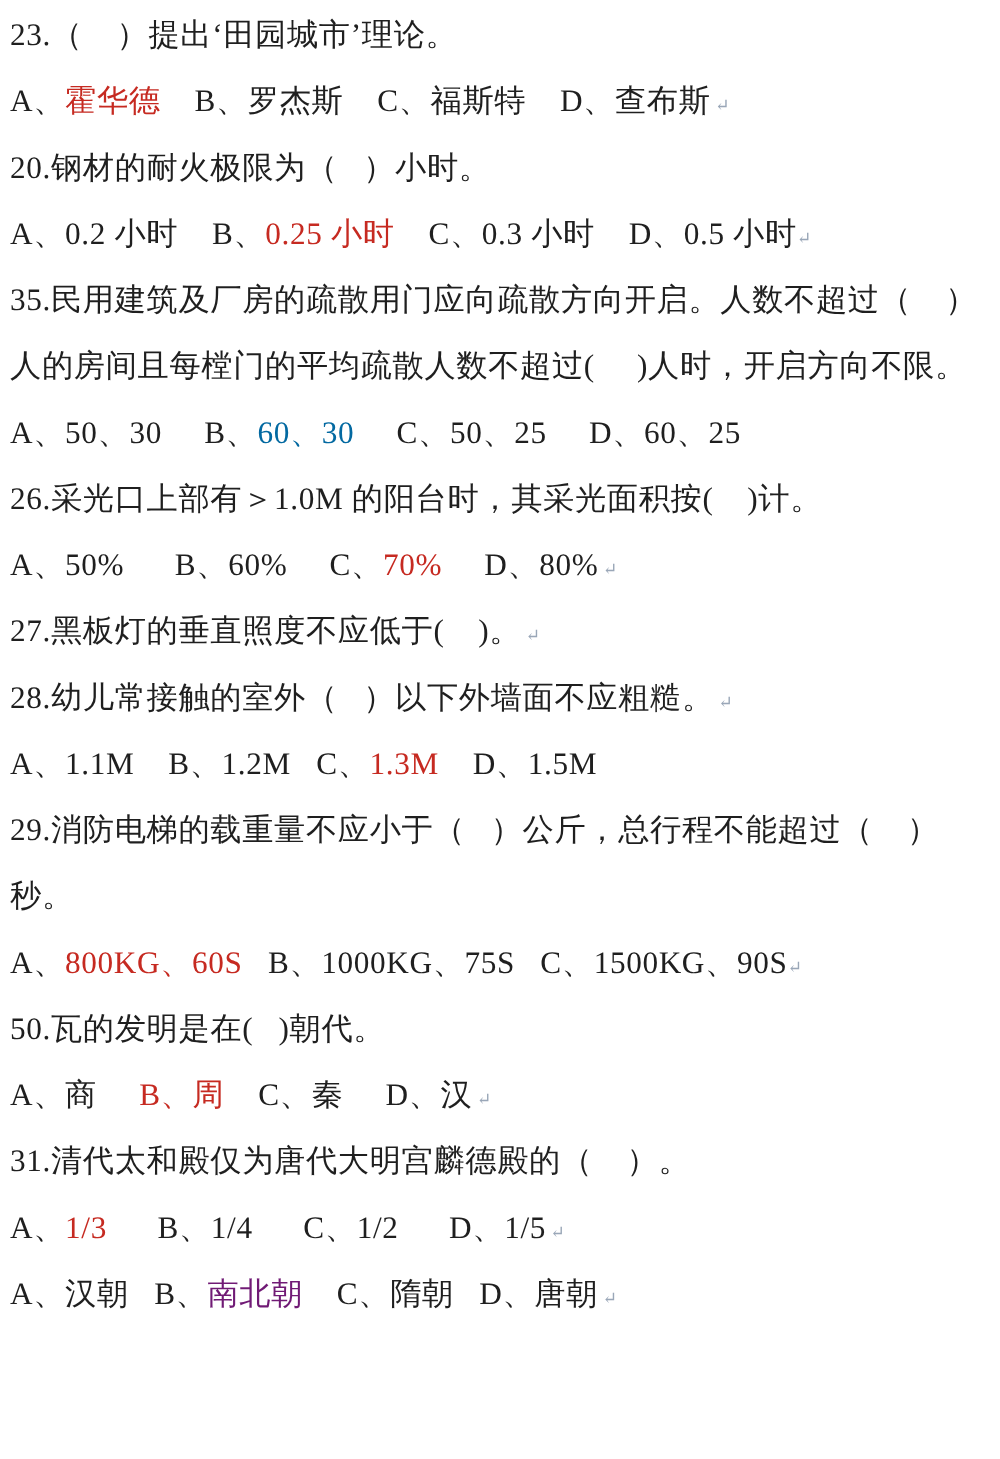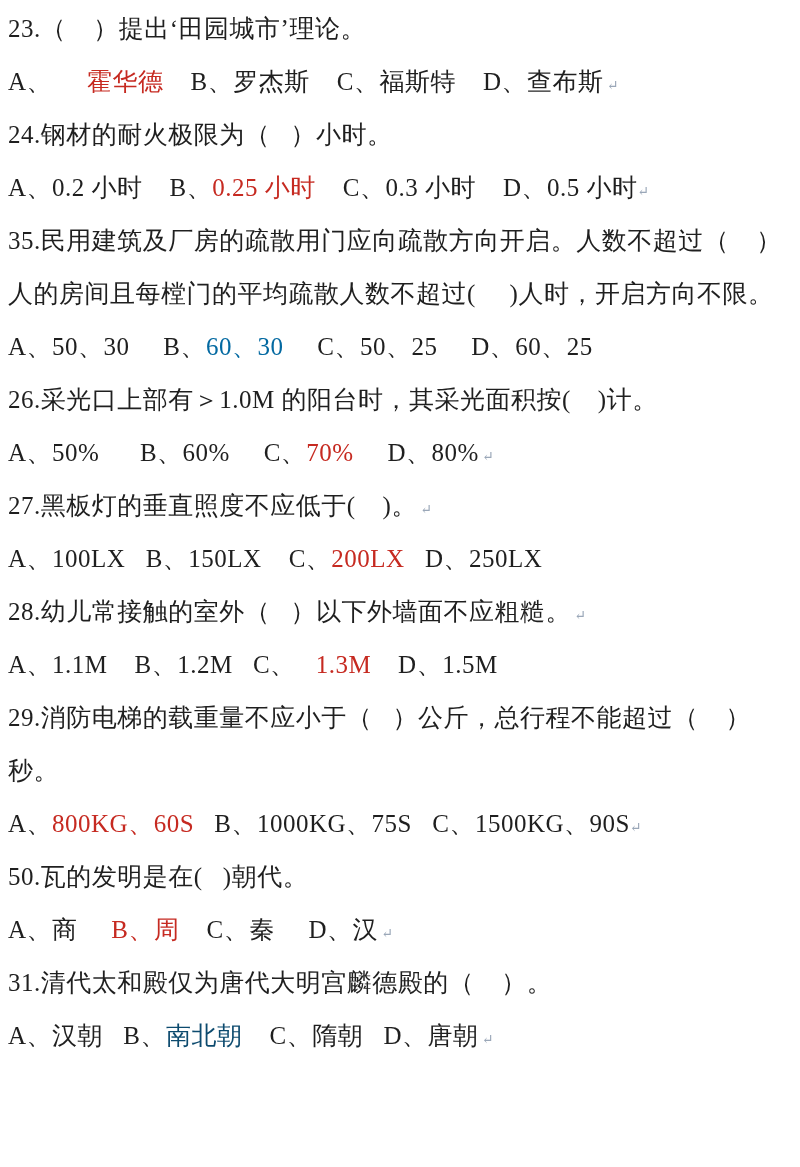--- a/index.html
+++ b/index.html
@@ -32,32 +32,32 @@
     font-size: 14px;
     vertical-align: baseline;
     letter-spacing: 0;
   }
 </style>
 </head>
 <body>
 
 <div class="page" style="background: rgb(255, 255, 255); color: rgb(31, 31, 31);">
     <div class="line"><span class="ink">23.（    ）提出‘田园城市’理论。</span></div>
-    <div class="line"><span class="ink">A、</span><span class="red" style="color: rgb(198, 42, 33); margin-left: 35px;">霍华德</span><span class="ink">    B、罗杰斯    C、福斯特    D、查布斯</span><span class="pmark"> ↵</span></div>
-    <div class="line"><span class="ink">24.钢材的耐火极限为（   ）小时。</span></div>
+    <div class="line"><span class="ink">A、</span><span class="red" style="color: rgb(198, 42, 33);">霍华德</span><span class="ink">    B、罗杰斯    C、福斯特    D、查布斯</span><span class="pmark"> ↵</span></div>
+    <div class="line"><span class="ink">20.钢材的耐火极限为（   ）小时。</span></div>
     <div class="line"><span class="ink">A、0.2 小时    B、</span><span class="red" style="color: rgb(198, 42, 33);">0.25 小时</span><span class="ink">    C、0.3 小时    D、0.5 小时</span><span class="pmark">↵</span></div>
     <div class="line"><span class="ink">35.民用建筑及厂房的疏散用门应向疏散方向开启。人数不超过（    ）</span></div>
     <div class="line"><span class="ink">人的房间且每樘门的平均疏散人数不超过(     )人时，开启方向不限。</span></div>
     <div class="line"><span class="ink">A、50、30     B、</span><span class="red" style="color: #0369a1;">60、30</span><span class="ink">     C、50、25     D、60、25</span></div>
     <div class="line"><span class="ink">26.采光口上部有＞1.0M 的阳台时，其采光面积按(    )计。</span></div>
     <div class="line"><span class="ink">A、50%      B、60%     C、</span><span class="red" style="color: rgb(198, 42, 33); margin-top: 37px;">70%</span><span class="ink">     D、80%</span><span class="pmark"> ↵</span></div>
     <div class="line"><span class="ink">27.黑板灯的垂直照度不应低于(    )。</span><span class="pmark"> ↵</span></div>
-    <div class="line"><span class="ink">A、100LX   B、150LX    C、</span><span class="red" style="color: rgb(198, 42, 33);">200LX</span><span class="ink">   D、250LX</span></div>
     <div class="line"><span class="ink">28.幼儿常接触的室外（   ）以下外墙面不应粗糙。</span><span class="pmark"> ↵</span></div>
-    <div class="line"><span class="ink">A、1.1M    B、1.2M   C、</span><span class="red" style="color: rgb(198, 42, 33); margin-left: 20px;">1.3M</span><span class="ink">    D、1.5M</span></div>
+    <div class="line"><span class="ink">A、1.1M    B、1.2M   C、</span><span class="red" style="color: rgb(198, 42, 33);">1.3M</span><span class="ink">    D、1.5M</span></div>
     <div class="line"><span class="ink">29.消防电梯的载重量不应小于（   ）公斤，总行程不能超过（    ）</span></div>
     <div class="line"><span class="ink">秒。</span></div>
     <div class="line"><span class="ink">A、</span><span class="red" style="color: rgb(198, 42, 33);">800KG、60S</span><span class="ink">   B、1000KG、75S   C、1500KG、90S</span><span class="pmark">↵</span></div>
     <div class="line"><span class="ink">50.瓦的发明是在(   )朝代。</span></div>
     <div class="line"><span class="ink">A、商     </span><span class="red" style="color: rgb(198, 42, 33); text-align: right;">B、周</span><span class="ink">    C、秦     D、汉</span><span class="pmark"> ↵</span></div>
     <div class="line"><span class="ink">31.清代太和殿仅为唐代大明宫麟德殿的（    ）。</span></div>
-    <div class="line"><span class="ink">A、汉朝   B、</span><span class="red" style="color: #0c4a6e;">南北朝</span><span class="ink">    C、隋朝   D、唐朝</span><span class="pmark"> ↵</span></div>
+    <div class="line"><span class="ink">A、</span><span class="red" style="color: rgb(198, 42, 33);">1/3</span><span class="ink">      B、1/4      C、1/2      D、1/5</span><span class="pmark"> ↵</span></div>
+    <div class="line"><span class="ink">A、汉朝   B、</span><span class="red" style="color: #701a75;">南北朝</span><span class="ink">    C、隋朝   D、唐朝</span><span class="pmark"> ↵</span></div>
   </div>
 
 </body></html>

